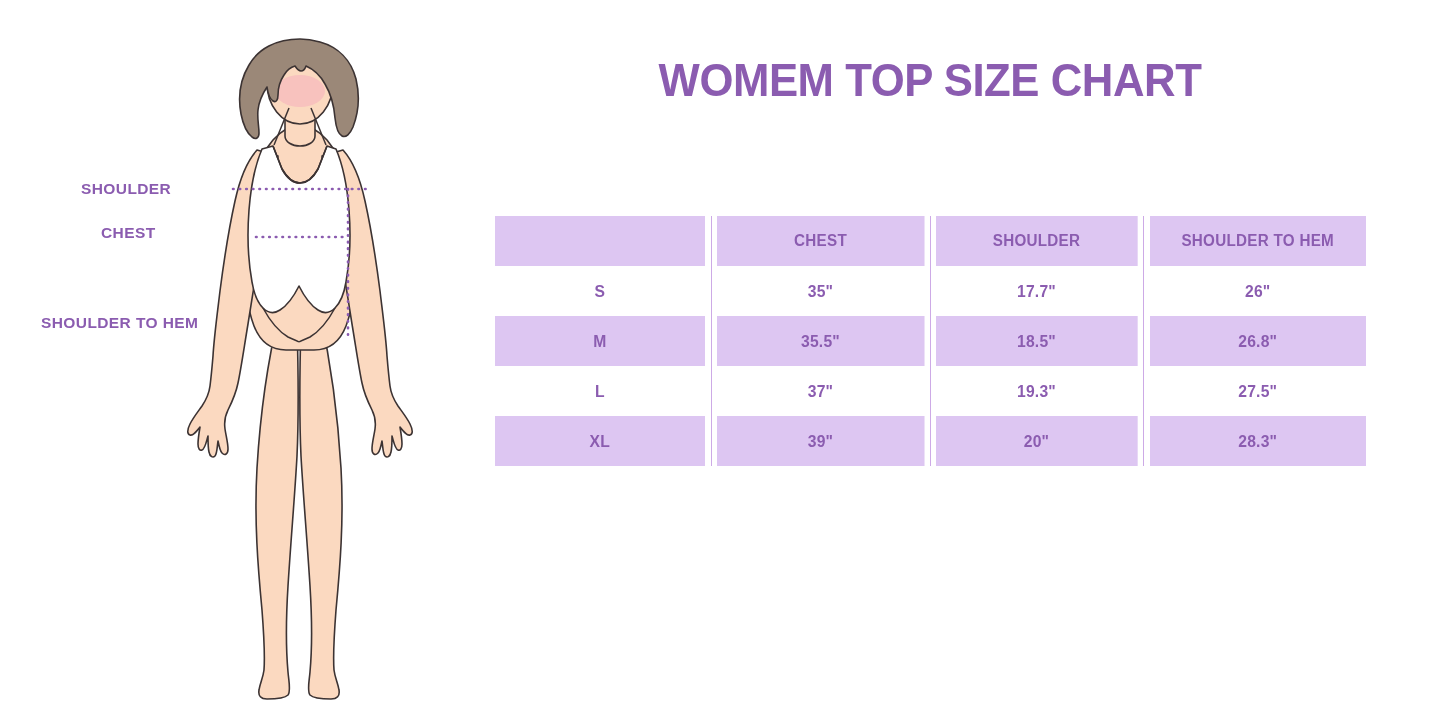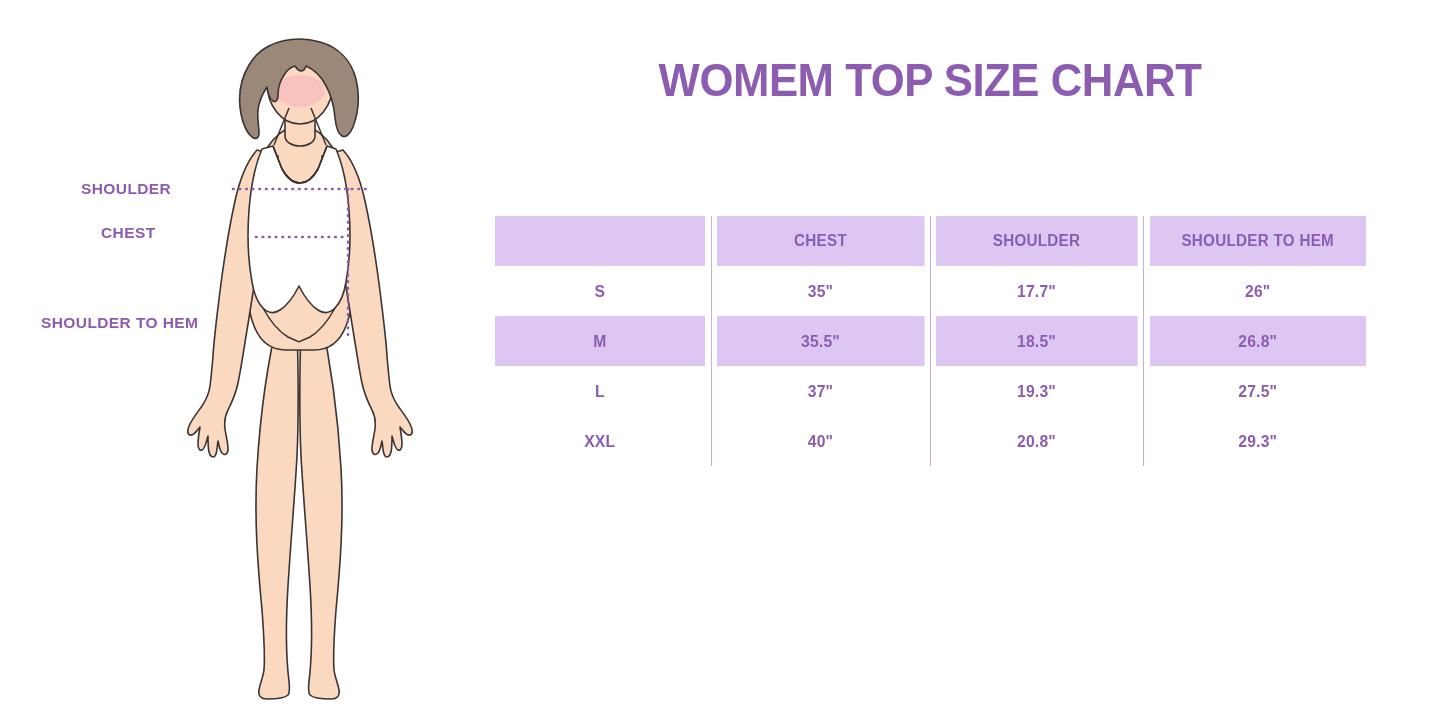--- a/index.html
+++ b/index.html
@@ -281,20 +281,20 @@
       <td>35.5"</td>
       <td>18.5"</td>
       <td>26.8"</td>
     </tr>
     <tr class="plain">
       <td>L</td>
       <td>37"</td>
       <td>19.3"</td>
       <td>27.5"</td>
     </tr>
-    <tr class="plain">
-      <td>XXL</td>
-      <td>40"</td>
-      <td>20.8"</td>
-      <td>29.3"</td>
+    <tr class="shaded">
+      <td>XL</td>
+      <td>39"</td>
+      <td>20"</td>
+      <td>28.3"</td>
     </tr>
   </tbody>
 </table>
 
 </body></html>

